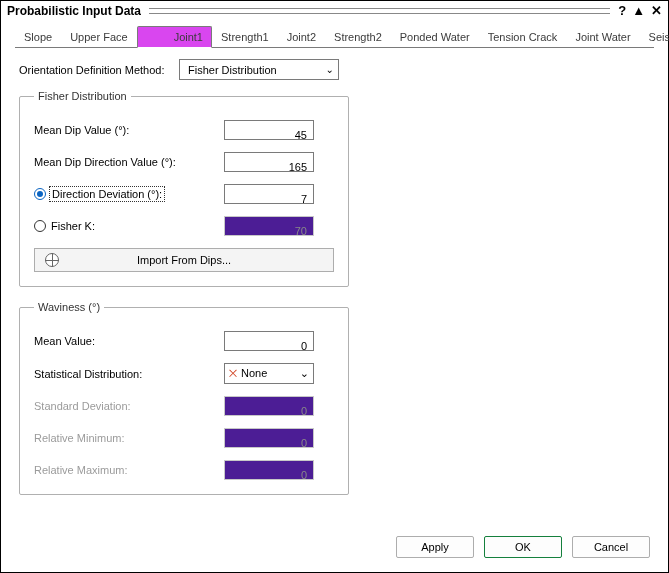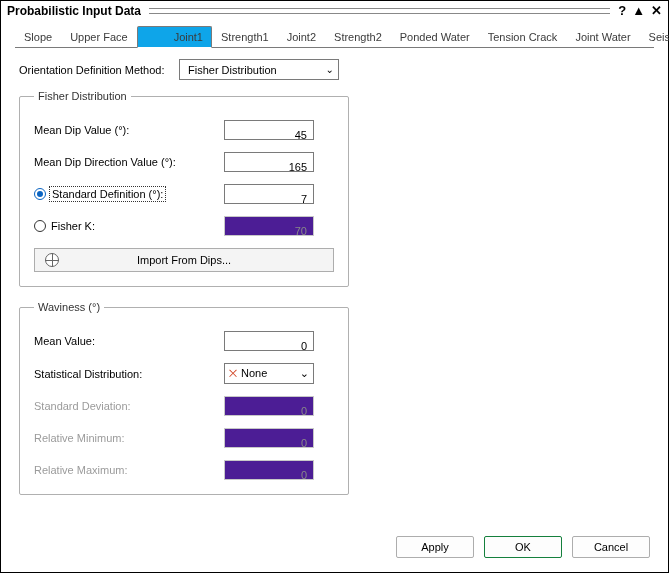--- a/index.html
+++ b/index.html
@@ -5,21 +5,21 @@
   * { box-sizing: border-box; font-family: "Segoe UI", Tahoma, sans-serif; font-size: 11px; }
   html, body { margin: 0; padding: 0; background: #fff; }
   .window { width: 669px; height: 573px; border: 1px solid #000; background: #fff; position: relative; }
   .titlebar { display: flex; align-items: center; padding: 2px 6px; }
   .titlebar-title { font-weight: bold; font-size: 12px; }
   .titlebar-line { flex: 1; margin: 0 8px; height: 6px; border-top: 1px solid #888; border-bottom: 1px solid #888; }
   .titlebar-ctrls { display: flex; gap: 6px; align-items: center; }
   .titlebar-ctrls span { font-weight: bold; font-size: 13px; cursor: default; }
   .tabs { display: flex; padding: 6px 14px 0 14px; gap: 0; }
   .tab { padding: 4px 8px; color: #3b3b3b; border: 1px solid transparent; cursor: default; white-space: nowrap; }
-  .tab.active { border: 1px solid #7a7a7a; border-bottom: 1px solid #fff; background: #0ea5e9; border-radius: 2px 2px 0 0; position: relative; z-index: 2; padding-left: 36px; }
+  .tab.active { border: 1px solid #7a7a7a; border-bottom: 1px solid #fff; background: #d946ef; border-radius: 2px 2px 0 0; position: relative; z-index: 2; padding-left: 36px; }
   .tab-underline { border-top: 1px solid #7a7a7a; margin: 0 14px; position: relative; top: -1px; z-index: 1; }
   .body { padding: 10px 18px; }
   .row { display: flex; align-items: center; margin-bottom: 10px; }
   .lbl-method { width: 160px; }
   .select { height: 21px; border: 1px solid #7a7a7a; background: #fff; display: flex; align-items: center; justify-content: space-between; padding: 0 4px 0 8px; width: 160px; }
   .select .chev { font-size: 10px; }
   fieldset { border: 1px solid #b0b0b0; border-radius: 2px; margin: 10px 0 14px 0; padding: 12px 14px 14px 14px; width: 330px; }
   legend { padding: 0 4px; color: #333; }
   .form-row { display: flex; align-items: center; margin: 6px 0 12px 0; }
   .form-row:last-child { margin-bottom: 0; }
@@ -90,21 +90,21 @@
       </div>
 
       <div class="form-row">
         <span class="form-lbl">Mean Dip Direction Value (°):</span>
         <div class="num-input">165</div>
       </div>
 
       <div class="form-row">
         <span class="form-lbl">
           <span class="radio checked"></span>
-          <span class="focus-rect">Standard Definition (°):</span>
+          <span class="focus-rect">Direction Deviation (°):</span>
         </span>
         <div class="num-input">7</div>
       </div>
 
       <div class="form-row">
         <span class="form-lbl">
           <span class="radio"></span>
           <span>Fisher K:</span>
         </span>
         <div class="num-input disabled">70</div>

